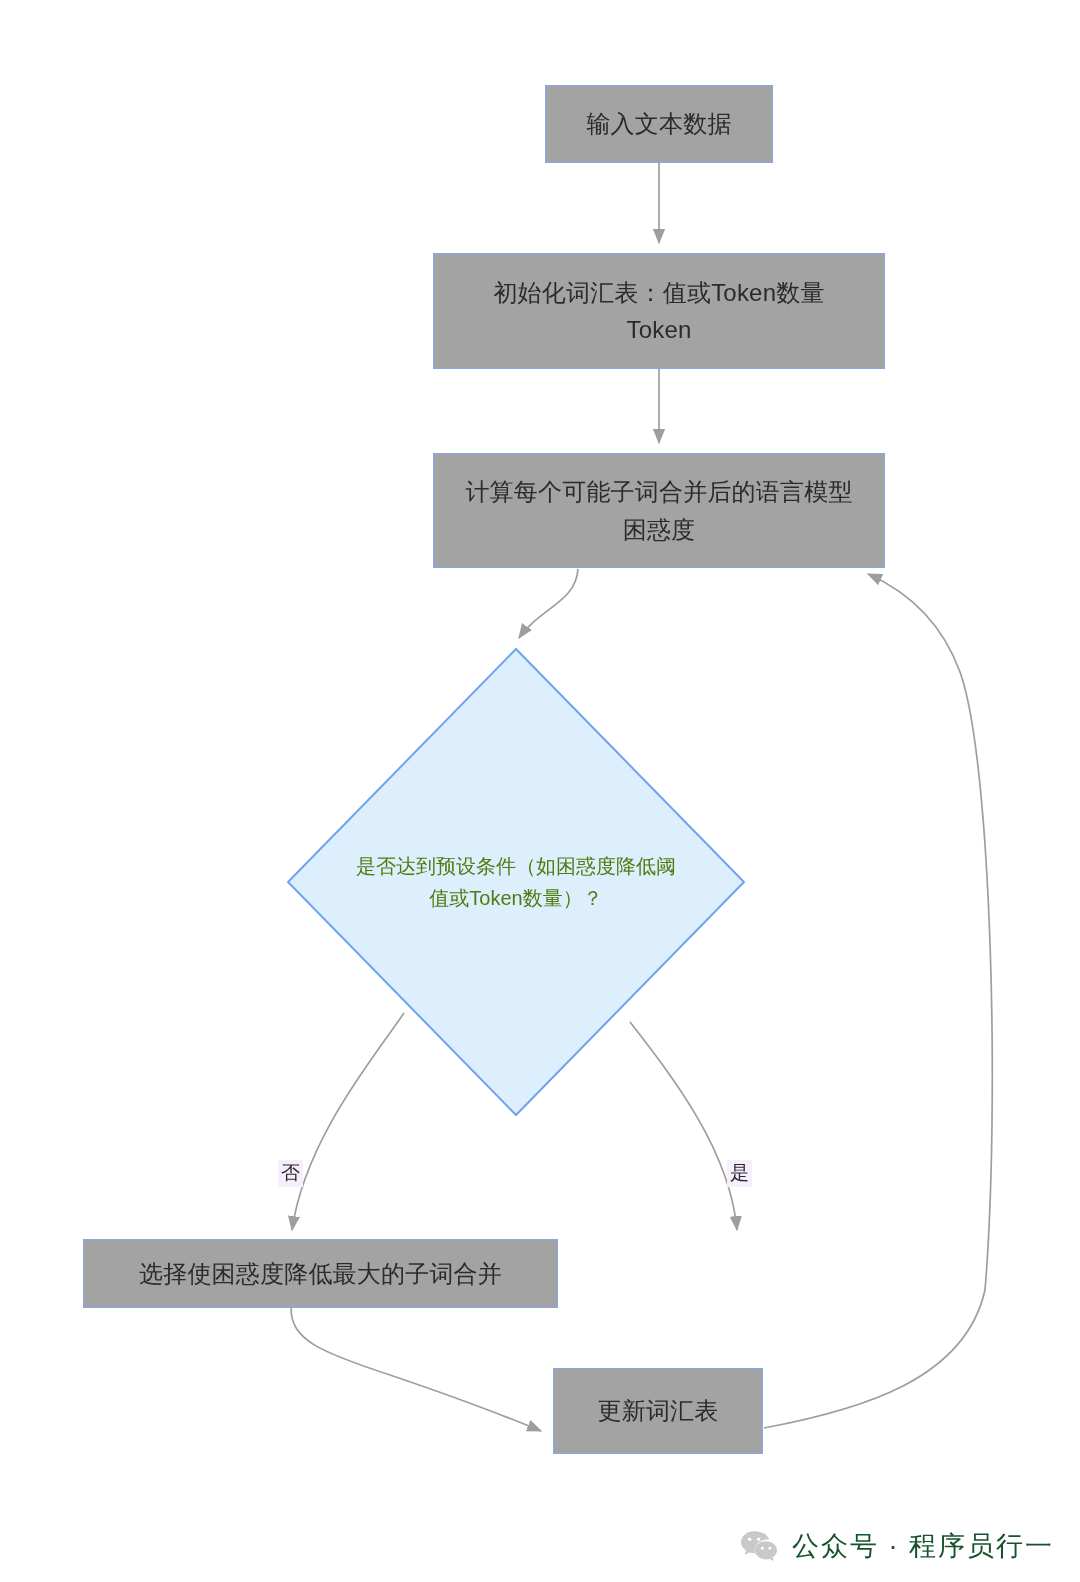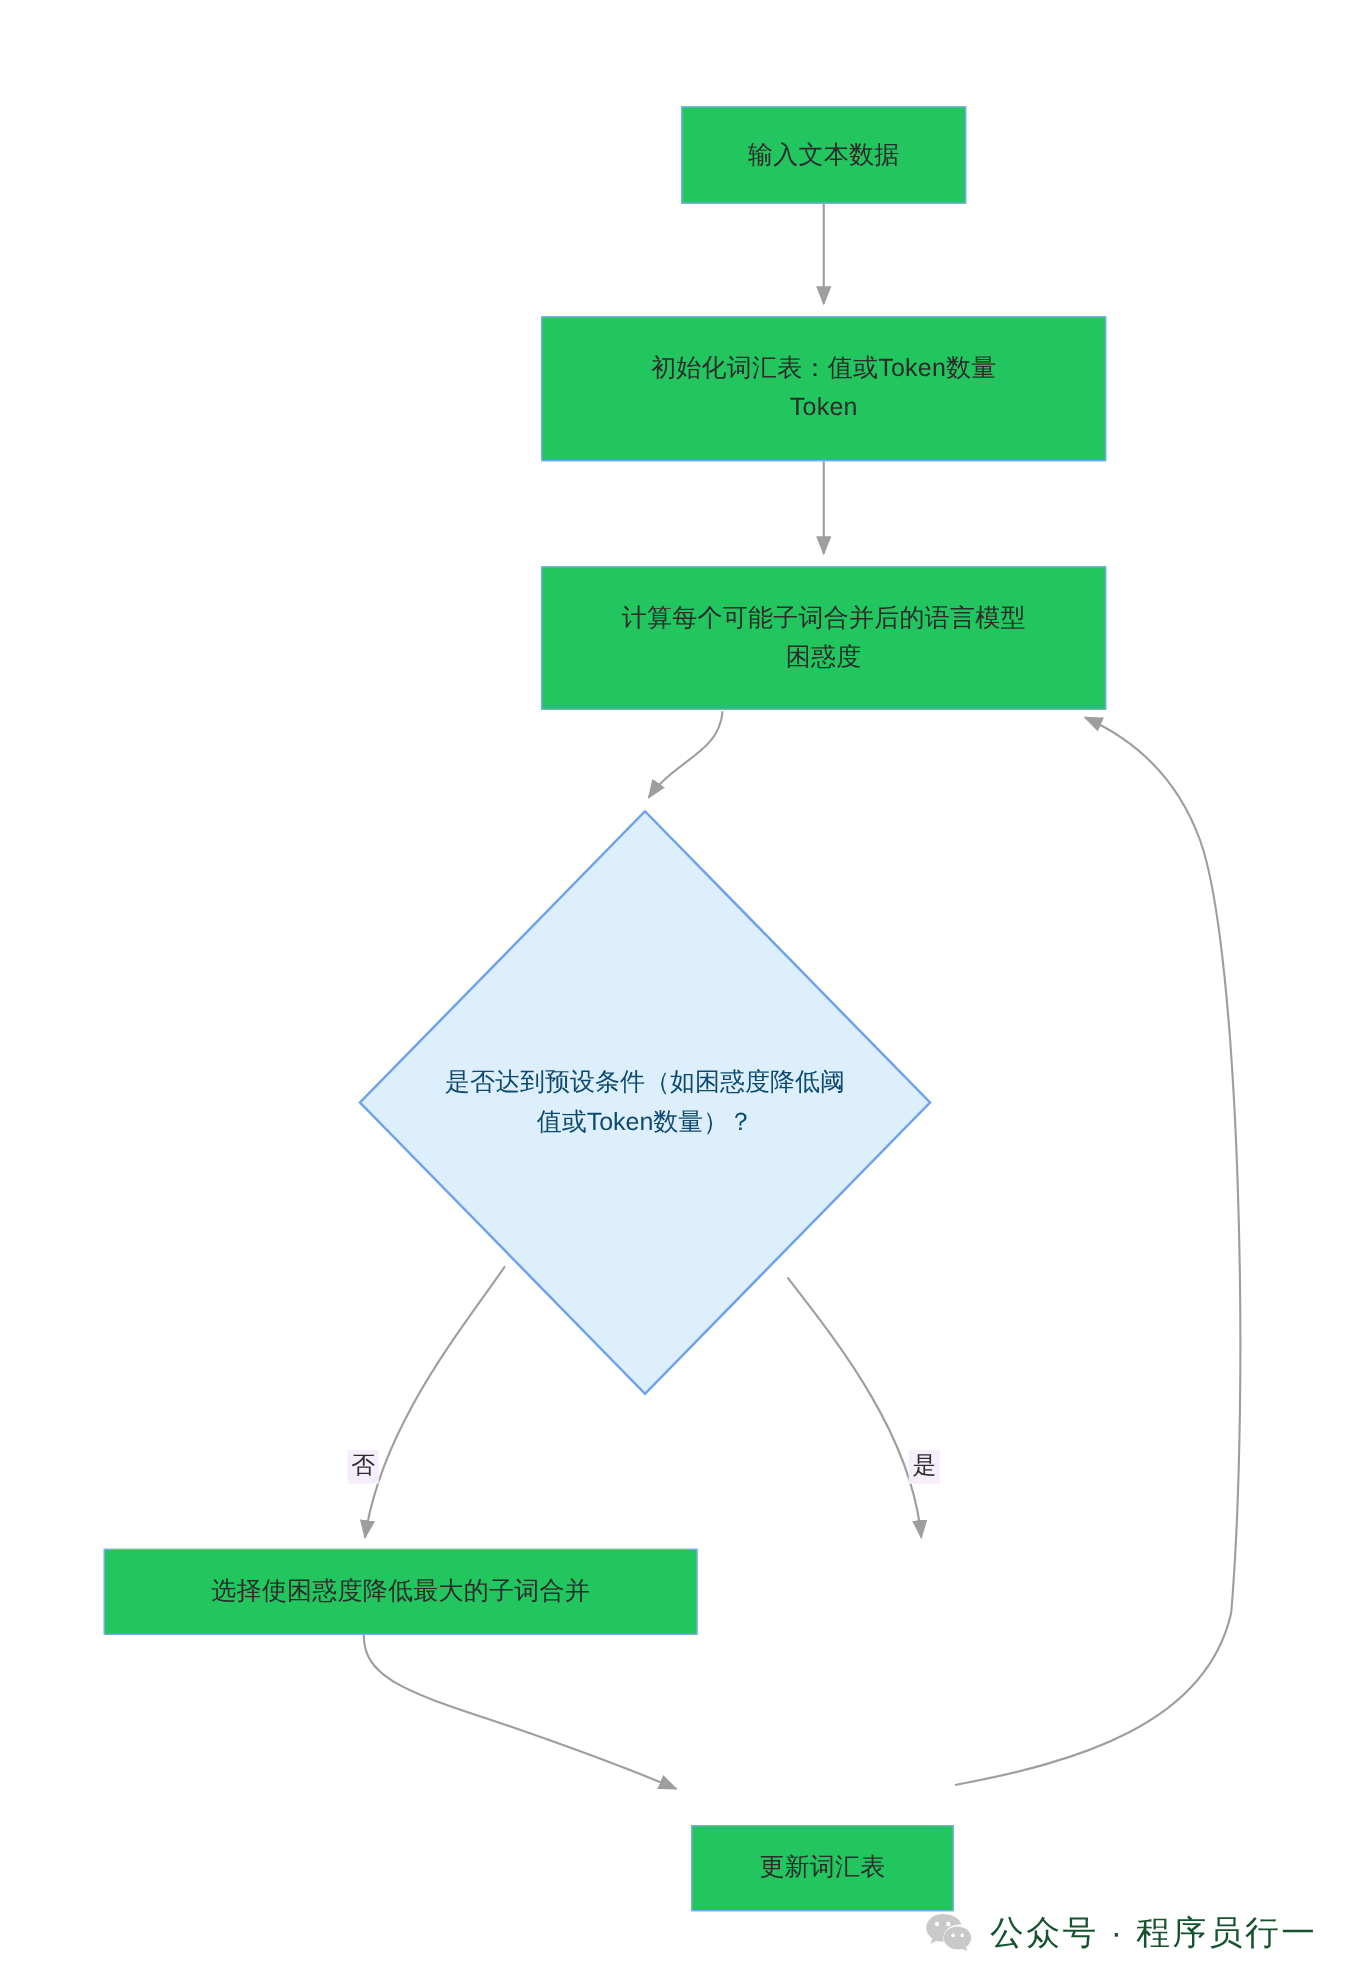--- a/index.html
+++ b/index.html
@@ -24,27 +24,27 @@
   .edges {
     position: absolute;
     left: 0; top: 0;
     width: 1080px;
     height: 1582px;
     pointer-events: none;
   }
   .node {
     position: absolute;
     box-sizing: border-box;
-    background: #22c55e;
+    background: #a3a3a3;
     border: 1.6px solid #7eaaf0;
     display: flex;
     align-items: center;
     justify-content: center;
     text-align: center;
-    font-size: 20px;
+    font-size: 24px;
     line-height: 1.55;
     color: #2b2b2b;
     letter-spacing: 0.2px;
     white-space: pre-line;
     padding: 6px 14px;
   }
   .node-label {
     display: block;
     width: 100%;
     white-space: pre-line;
@@ -63,21 +63,21 @@
   }
   .decision-text {
     position: absolute;
     left: 50%;
     top: 50%;
     transform: translate(-50%, -50%);
     width: 370px;
     text-align: center;
     font-size: 20px;
     line-height: 1.6;
-    color: #0c4a6e;
+    color: #4d7c0f;
     white-space: pre-line;
   }
   
   .edge-label {
     position: absolute;
     background: #f6eefc;
     color: #2b2b2b;
     font-size: 19px;
     line-height: 1.2;
     padding: 2px 3px;
@@ -146,21 +146,21 @@
     </svg>
     <span class="decision-text">是否达到预设条件（如困惑度降低阈
 值或Token数量）？</span>
   </div>
 
   <div class="node" style="left:83px; top:1239px; width:475px; height:69px;">
     <span class="node-label">选择使困惑度降低最大的子词合并</span>
   </div>
 
 
-  <div class="node" style="left:553px; top:1460px; width:210px; height:69px;">
+  <div class="node" style="left:553px; top:1368px; width:210px; height:86px;">
     <span class="node-label">更新词汇表</span>
   </div>
 
   <span class="edge-label" style="left:278px; top:1160px;">否</span>
 
   <span class="edge-label" style="left:727px; top:1160px;">是</span>
 
   <div class="watermark">
     <span>
       <svg width="38" height="32" viewBox="0 0 38 32" aria-hidden="true">

